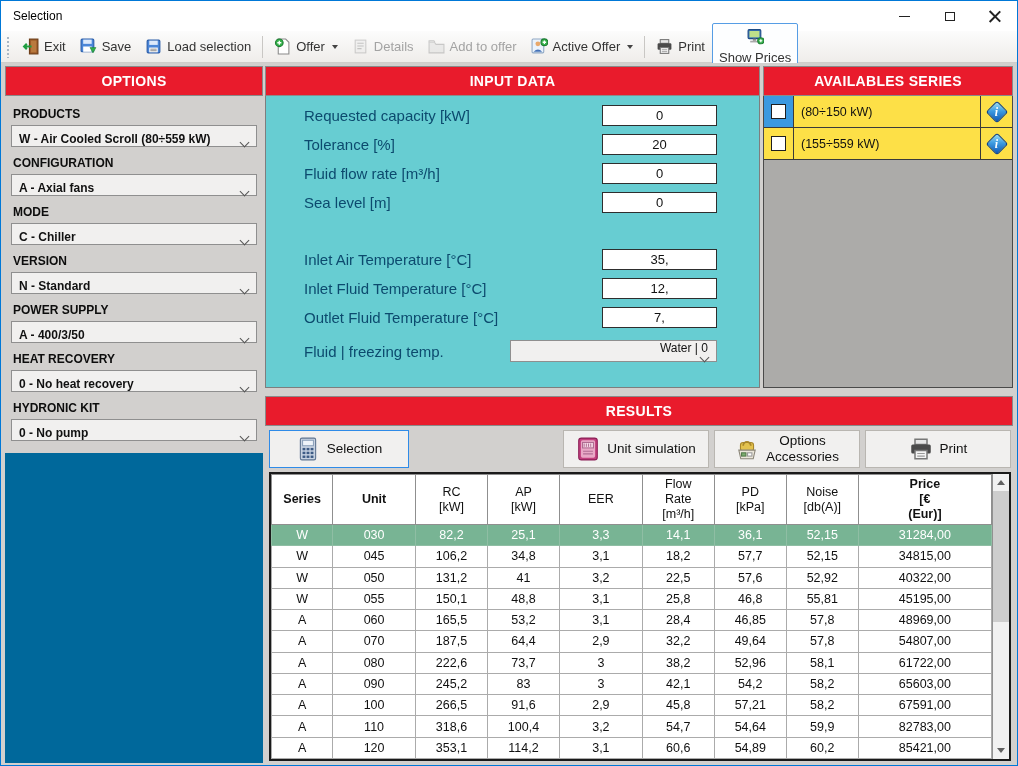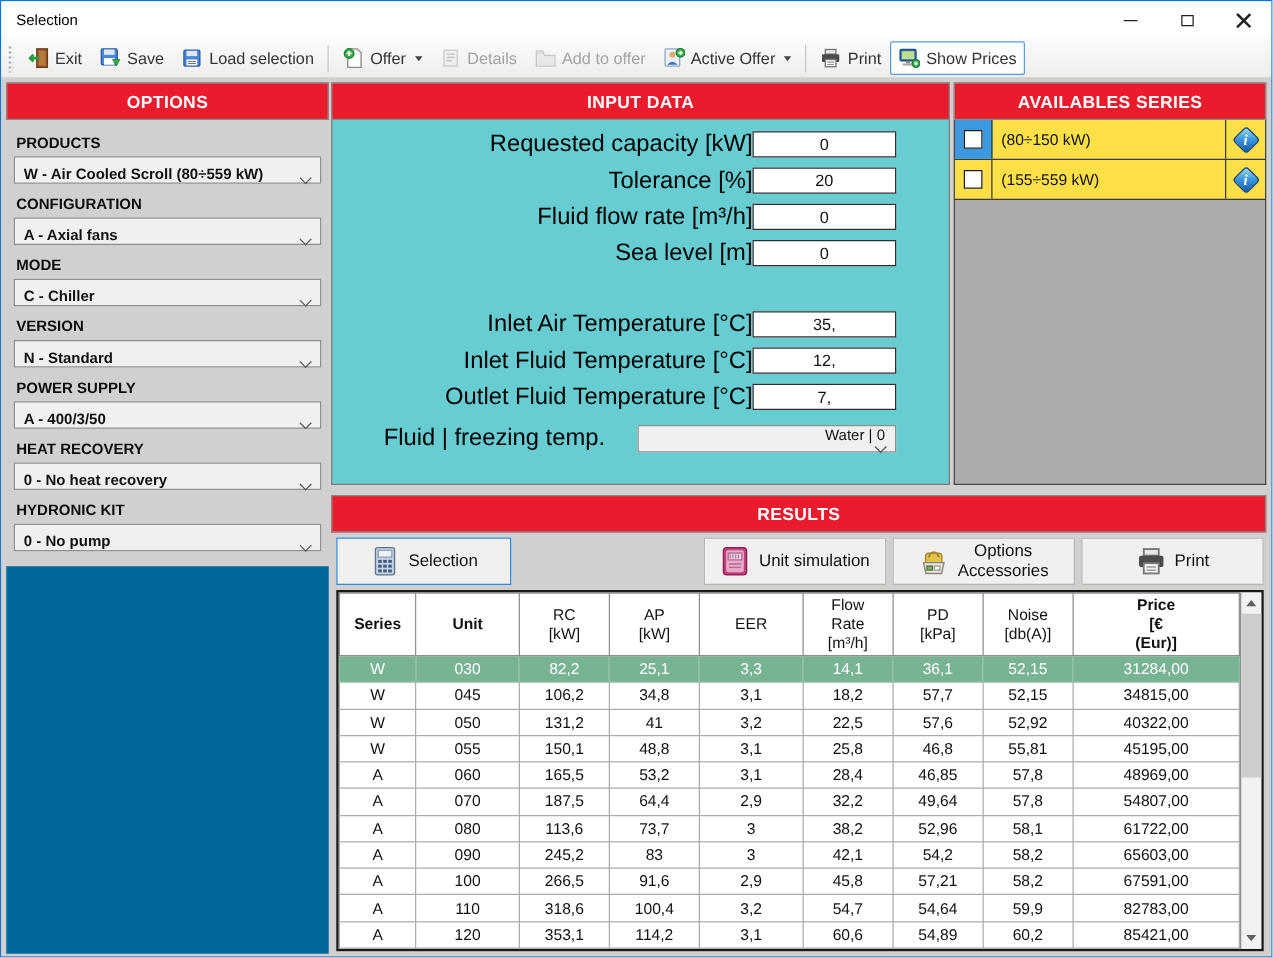--- a/index.html
+++ b/index.html
@@ -24,21 +24,21 @@
   
   .toolbar { height:32px; flex:0 0 auto; background:linear-gradient(#FCFCFC,#EFEDEA);
              border-bottom:1px solid #CFCDCA; display:flex; align-items:center; padding:0 4px; }
   .grip { width:5px; height:22px; margin:0 4px 0 1px;
           background-image:radial-gradient(#A9B7C4 1px, transparent 1.2px); background-size:4px 4px; }
   .tb-btn { display:flex; align-items:center; gap:5px; padding:4px 6px; border:1px solid transparent;
             border-radius:2px; font-size:13px; color:#333; white-space:nowrap; cursor:default; }
   .tb-btn svg { width:17px; height:17px; }
   .tb-btn.disabled { color:#A3A3A3;align-items:center; }
   .tb-btn.disabled svg { opacity:.45; filter:grayscale(1); }
-  .tb-btn.toggled { border:1px solid #569DE5; background:#FDFEFF; }
+  .tb-btn.toggled { border:1px solid #569DE5; background:#FDFEFF;flex-direction:column; }
   .tb-sep { width:1px; height:22px; background:#C9C7C4; margin:0 4px; }
   .dd-arrow { width:0; height:0; border-left:3.5px solid transparent; border-right:3.5px solid transparent;
               border-top:4px solid #444; margin-left:2px; }
 
   
   .main { flex:1; display:flex; gap:2px; padding:3px 4px 2px 4px; background:#D2D0CE; min-height:0; }
   .panel-header { height:30px; flex:0 0 auto; background:#E91B2C; border:1px solid #8A8A8A;
                   color:#fff; font-weight:bold; font-size:14px; letter-spacing:.3px;
                   display:flex; align-items:center; justify-content:center; }
 
@@ -53,21 +53,21 @@
   .left-filler { flex:1; margin-top:12px; background:#00689B; }
 
   .right-wrap { flex:1; display:flex; flex-direction:column; min-width:0; }
   .top-row { height:322px; flex:0 0 auto; display:flex; gap:3px; }
 
   
   .input-panel { flex:1; display:flex; flex-direction:column; min-width:0; }
   .input-body { flex:1; background:#67CDD2; border:1px solid #7E7E7E; border-top:none;
                 padding:5px 0 0 0; }
   .ir { display:flex; align-items:center; height:29px; padding:0 42px 0 38px; }
-  .ir-label { flex:1; font-size:19px; color:#000000;text-align:right; }
+  .ir-label { flex:1; font-size:15px; color:#0c4a6e; }
   .ir-input { width:115px; height:21px; background:#fff; border:1px solid #2E2E2E;
               text-align:center; font-size:13px; line-height:19px; }
   .ir-gap { height:28px; }
   .ir-fluid { display:flex; align-items:center; height:34px; padding:0 42px 0 38px; margin-top:2px;gap:26px; }
   .fluid-dd { width:207px; height:22px; font-weight:normal;flex-direction:column; }
 
   
   .series-panel { width:250px; flex:0 0 auto; display:flex; flex-direction:column; }
   .series-body { flex:1; background:#ACABA9; border:1px solid #4A4A4A; border-top:none; }
   .series-row { height:32px; background:#fde047; border-bottom:1px solid #3A3A3A;
@@ -501,21 +501,21 @@
                   <td>64,4</td>
                   <td>2,9</td>
                   <td>32,2</td>
                   <td>49,64</td>
                   <td>57,8</td>
                   <td>54807,00</td>
                 </tr>
                 <tr>
                   <td>A</td>
                   <td>080</td>
-                  <td>113,6</td>
+                  <td>222,6</td>
                   <td>73,7</td>
                   <td>3</td>
                   <td>38,2</td>
                   <td>52,96</td>
                   <td>58,1</td>
                   <td>61722,00</td>
                 </tr>
                 <tr>
                   <td>A</td>
                   <td>090</td>

